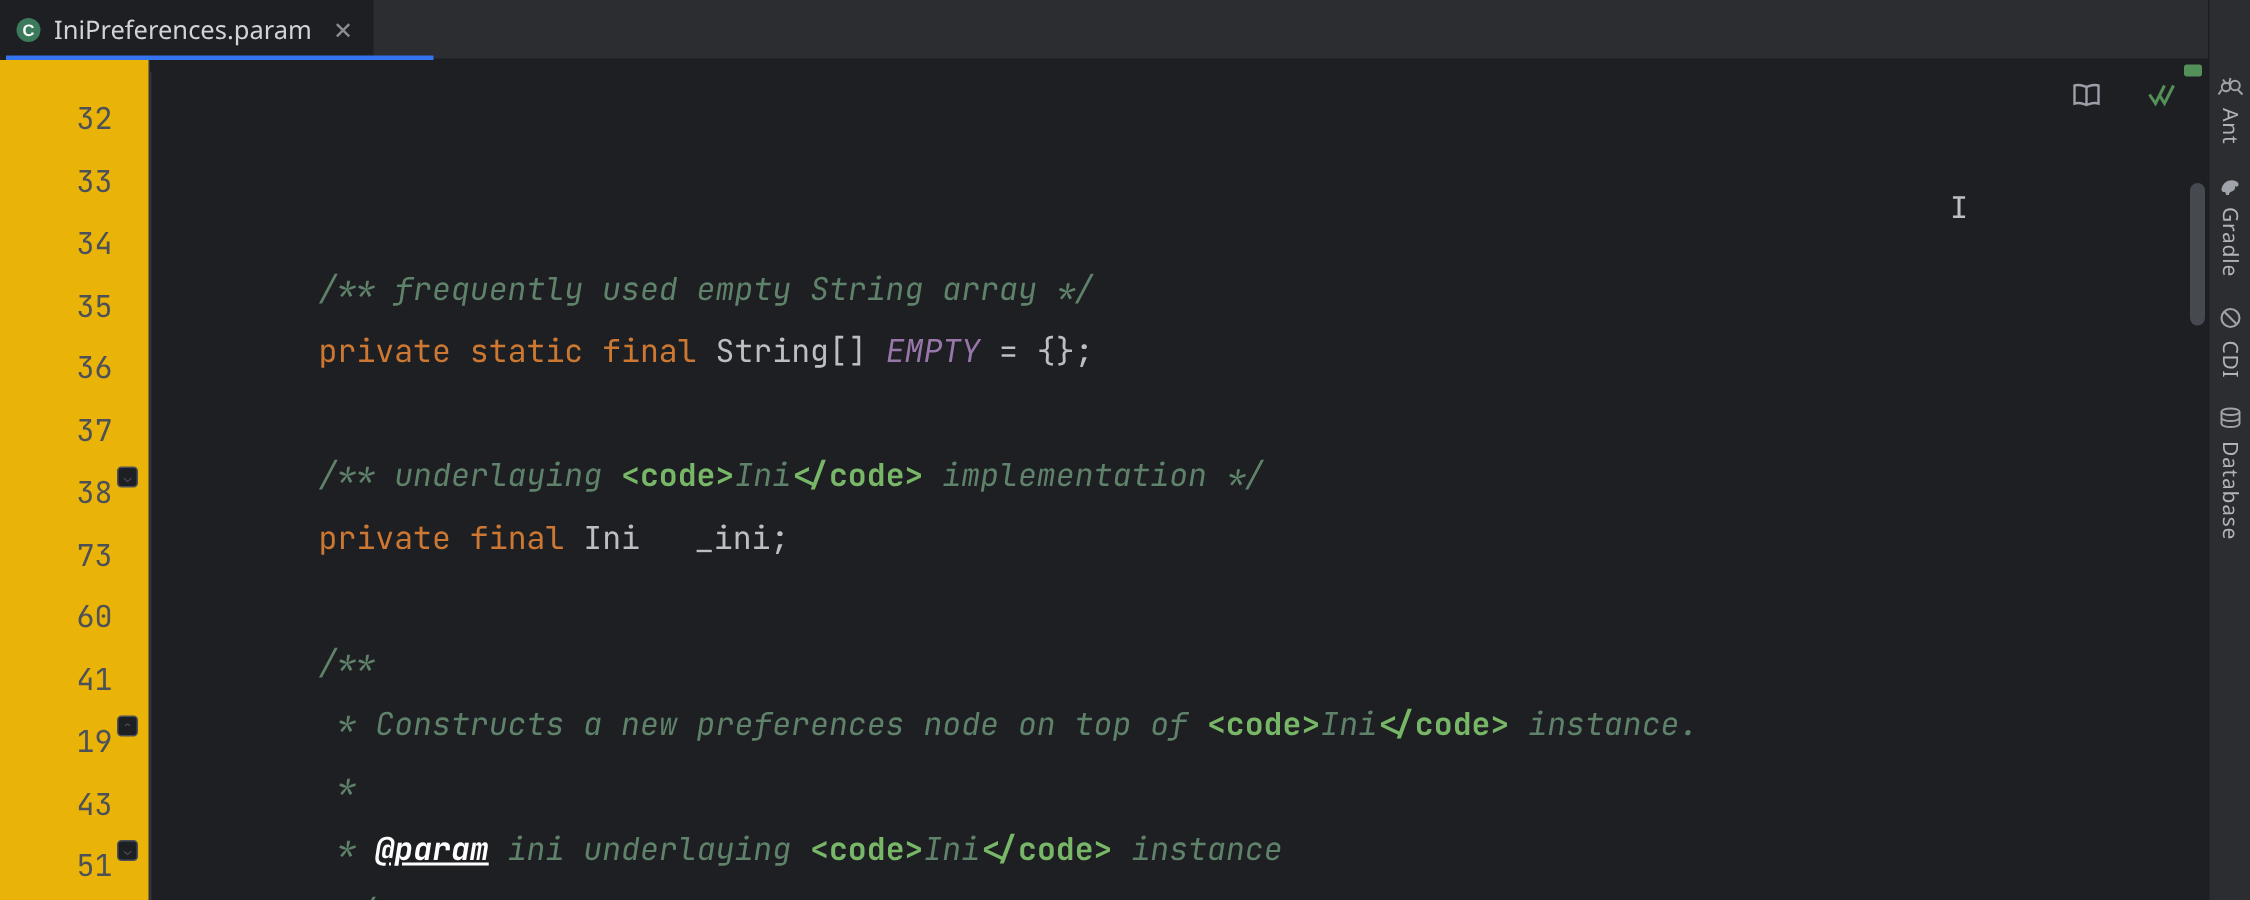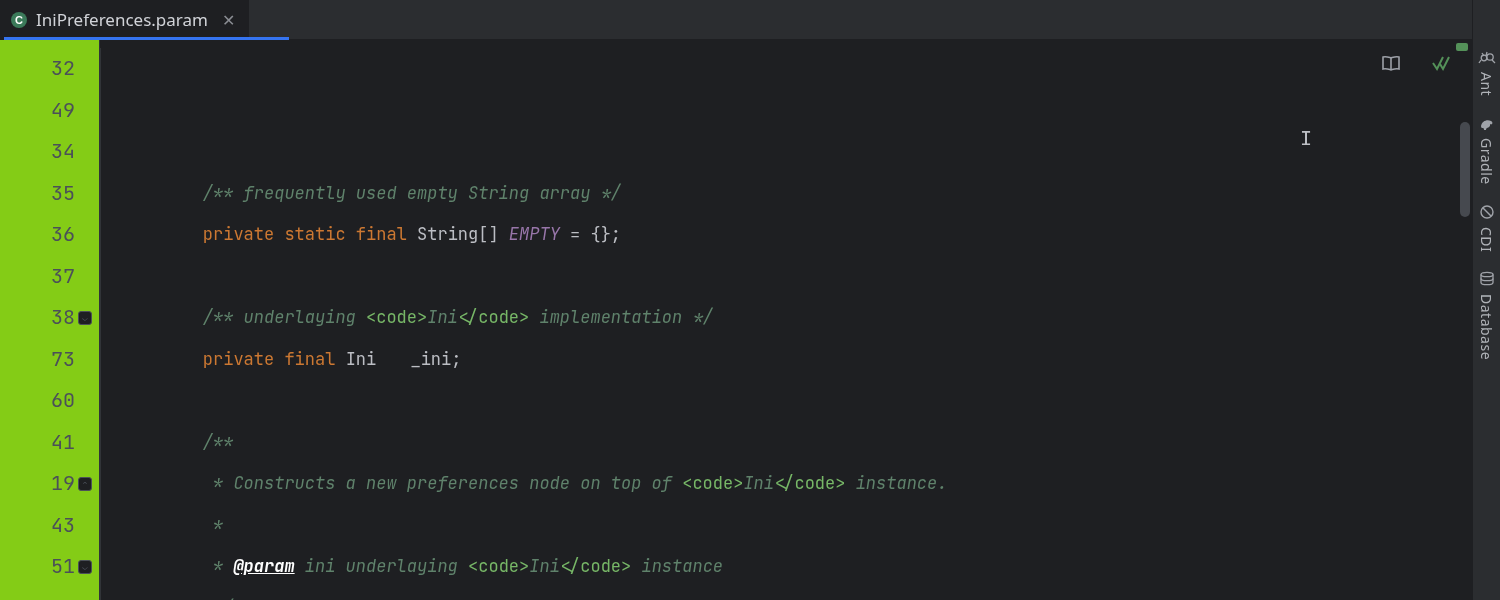--- a/index.html
+++ b/index.html
@@ -75,25 +75,25 @@
   
   .editor-wrap {
     position: absolute;
     left: 0; top: 40px; right: 28px; bottom: 0;
     display: flex;
     background: #1e1f22;
     font-family: "JetBrains Mono", Consolas, "Menlo", monospace;
   }
   .gutter {
     width: 100px;
-    background: #84cc16;
+    background: #eab308;
     color: #4b5059;
     text-align: right;
     padding-right: 25px;
-    padding-top: 8px;
+    padding-top: 19px;
     font-size: 20px;
     user-select: none;
     position: relative;
   }
   .gutter .ln {
     height: 41.5px;
     line-height: 41.5px;
   }
   .fold-col {
     position:absolute;
@@ -112,34 +112,34 @@
   }
   .sep-line {
     position:absolute; right:0; top:0; bottom:0; width:1px; background:#313438;
   }
   .indent-line {
     position:absolute; left:0px; top:8px; bottom:0; width:1px; background:#313438;
   }
   .code {
     flex: 1;
     padding-top: 8px;
-    font-size: 17px;
+    font-size: 21px;
     line-height: 41.5px;
     white-space: pre;
     position: relative;
     padding-left:62px;
   }
   .c-doc { color: #5F826B; font-style: italic; }
   .c-tag { color: #ffffff; font-style: italic; text-decoration: underline; font-weight:600;}
   .c-kw  { color: #CC7832; }
   .c-type{ color: #bcbec4; }
   .c-field{ color: #9876AA; font-style: italic; }
   .c-ident{ color: #bcbec4; margin-left: 24px; }
   .c-punc{ color: #bcbec4; }
-  .c-docmarkup { color:#77B767; }
+  .c-docmarkup { color:#77B767;font-weight:bold; }
 
   
   .editor-status {
     position: absolute;
     top: 12px; right: 20px;
     display: flex; gap: 28px;
     align-items: center;
   }
   .editor-status .ico { width:22px;height:22px; color:#9da0a8; cursor:pointer; }
   .editor-status .ok { color:#549159; }
@@ -222,21 +222,21 @@
     </span>
     <span class="vlabel">Database</span>
   </div>
 </div>
 
 <div class="editor-wrap">
   <div class="gutter">
     <div class="sep-line"></div>
     <div id="gutter-numbers">
         <div class="ln">32</div>
-        <div class="ln">49</div>
+        <div class="ln">33</div>
         <div class="ln">34</div>
         <div class="ln">35</div>
         <div class="ln">36</div>
         <div class="ln">37</div>
         <div class="ln">38</div>
         <div class="ln">73</div>
         <div class="ln">60</div>
         <div class="ln">41</div>
         <div class="ln">19</div>
         <div class="ln">43</div>

